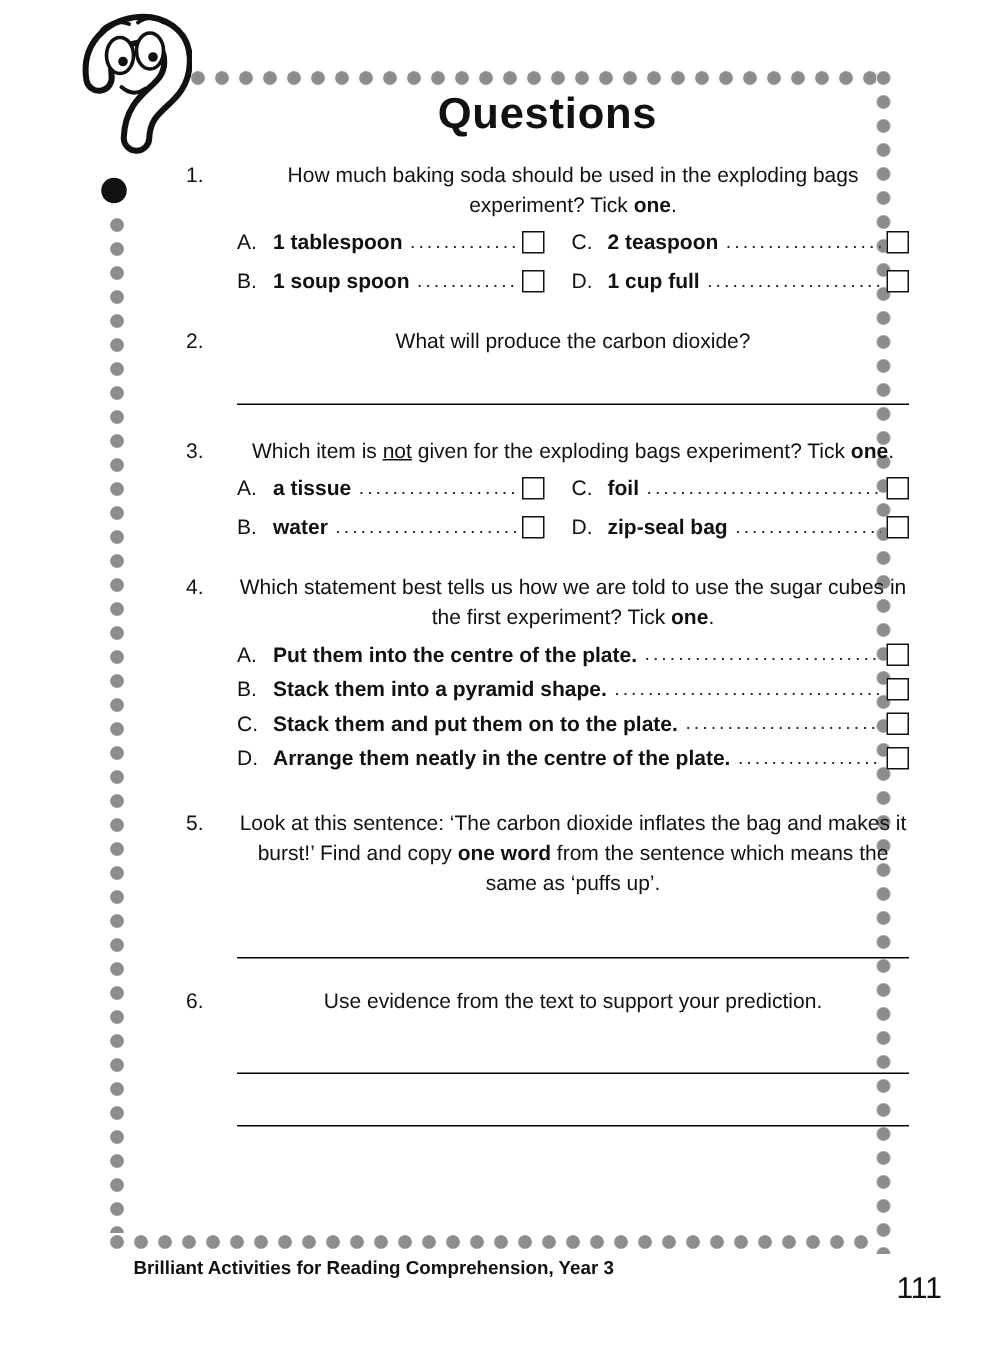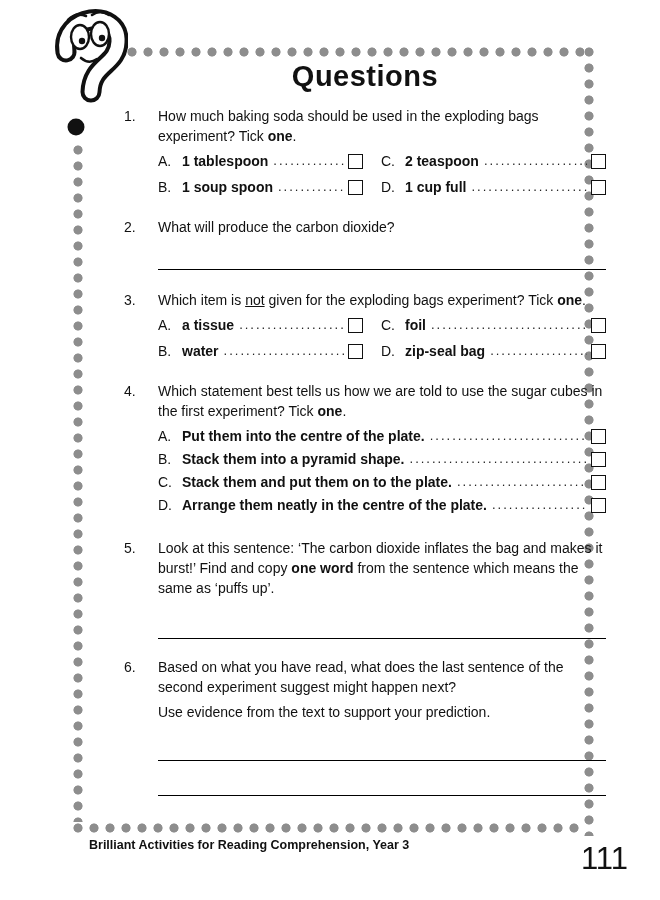--- a/index.html
+++ b/index.html
@@ -25,42 +25,42 @@
 
   
   .content{position:absolute;left:96px;top:60px;width:482px;font-size:14px;line-height:20px;margin-left:28px;}
   h1.title{margin:0 0 14px 0;text-align:center;font-size:29px;line-height:32px;font-weight:bold;letter-spacing:.5px;}
 
   .question{display:flex;align-items:flex-start;}
   .q1{margin-bottom:20px;} .q2{margin-bottom:20px;} .q3{margin-bottom:20px;}
   .q4{margin-bottom:20px;} .q5{margin-bottom:18px;} .q6{margin-bottom:0;}
   .qnum{width:34px;flex-shrink:0;}
   .qbody{flex:1;min-width:0;}
-  .qtext{margin:0 0 5px 0;}
+  .qtext{margin:0 0 5px 0;text-align:center;}
   .qtext b{font-weight:bold;}
   .qtext u{text-decoration:underline;}
 
   .opts-grid{display:grid;grid-template-columns:205px 1fr;column-gap:18px;row-gap:6px;}
   .opt{display:flex;align-items:center;min-width:0;height:20px;}
   .optv{display:flex;align-items:center;min-width:0;height:20px;margin-bottom:3px;}
   .letter{width:24px;flex-shrink:0;}
   .olabel{white-space:nowrap;flex-shrink:0;font-weight:bold;}
   .leader{flex:1;overflow:hidden;white-space:nowrap;letter-spacing:2px;font-size:13px;margin:0 4px 0 5px;color:#222;}
   .cbox{width:13px;height:13px;border:1.4px solid #111;background:#fff;flex-shrink:0;display:inline-block;}
 
   .answer-line{border-bottom:1.4px solid #000;}
   .al-q2{height:24px;margin-top:8px;}
   .al-q5{height:26px;margin-top:14px;}
   .al-q6a{height:28px;margin-top:10px;}
   .al-q6b{height:34px;}
 
   
   #footer-series{position:absolute;left:62px;top:838px;font-size:12.5px;font-weight:bold;padding-left:27px;}
   #footer-copy{position:absolute;left:62px;top:859px;font-size:10.8px;font-style:italic;}
-  #page-number{position:absolute;right:32px;top:846px;font-size:31px;line-height:26px;}
+  #page-number{position:absolute;right:32px;top:846px;font-size:20px;line-height:26px;}
 </style>
 </head>
 <body>
 
 <div class="page">
 
   <div class="dots" id="dots-top"></div>
   <div class="dots" id="dots-right"></div>
   <div class="dots" id="dots-bottom"></div>
   <div class="dots" id="dots-left"></div>
@@ -194,21 +194,20 @@
       <div class="qnum">5.</div>
       <div class="qbody">
         <p class="qtext"><span>Look at this sentence: ‘The carbon dioxide inflates the bag and makes it burst!’ Find and copy </span><b>one word</b><span> from the sentence which means the same as ‘puffs up’.</span></p>
         <div class="answer-line al-q5"></div>
       </div>
     </div>
 
     <div class="question q6">
       <div class="qnum">6.</div>
       <div class="qbody">
-        <p class="qtext">Based on what you have read, what does the last sentence of the second experiment suggest might happen next?</p>
         <p class="qtext">Use evidence from the text to support your prediction.</p>
         <div class="answer-line al-q6a"></div>
         <div class="answer-line al-q6b"></div>
       </div>
     </div>
   </div>
 
   <div id="footer-series">Brilliant Activities for Reading Comprehension, Year 3</div>
   <div id="page-number">111</div>
 

